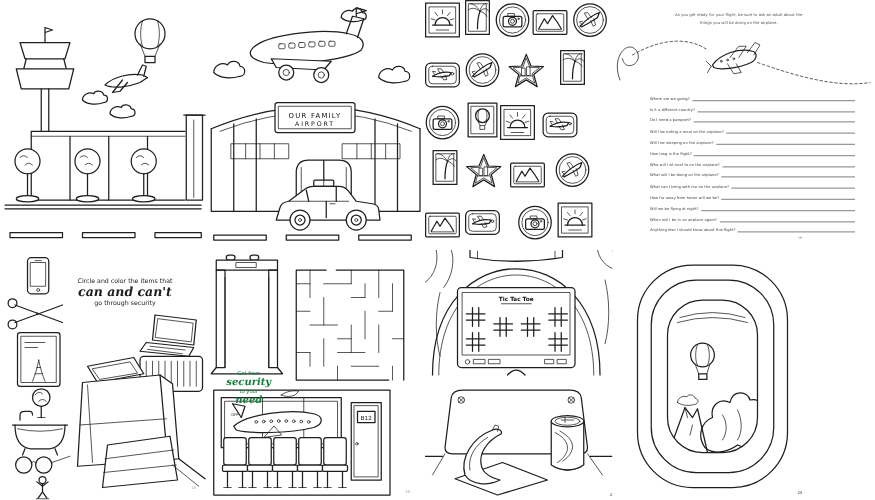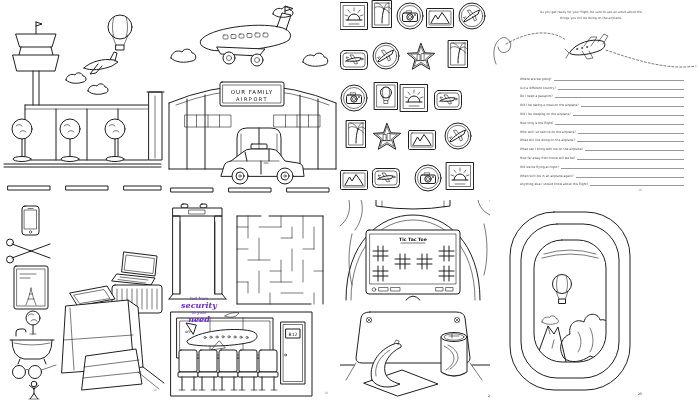--- a/index.html
+++ b/index.html
@@ -16,21 +16,21 @@
   
   .intro{position:absolute;left:18px;right:26px;top:10px;text-align:center;font-size:3.1px;line-height:1.9;color:#555;}
   .qlist{position:absolute;left:30px;right:16px;top:72px;}
   .qrow{display:flex;align-items:flex-end;height:8.8px;font-size:3px;color:#444;}
   .qrow .ql{flex:1;border-bottom:.5px solid #999;margin-left:2px;height:65%;}
   
   .sec-head{position:absolute;left:38px;top:22px;width:124px;text-align:center;color:#1c1c1c;}
   .sec-head .l1,.sec-head .l3{font-size:5px;line-height:1.4;}
   .sec-head .l2{font-size:10px;line-height:1.1;}
   
-  .maze-cap{position:absolute;left:3px;top:96px;width:62px;text-align:center;color:#6d28d9;}
+  .maze-cap{position:absolute;left:3px;top:96px;width:62px;text-align:center;color:#15803d;}
   .maze-cap .s{font-size:4.2px;line-height:1.3;}
   .maze-cap .b{font-size:8px;line-height:1.05;}
 </style>
 </head>
 <body>
 
 <div class="spread">
 
   <div class="panel">
     <svg viewBox="0 0 165 200" width="165" height="200">
@@ -370,20 +370,25 @@
         <polygon class="thin" points="74,95 104,89.5 110,98.5 80,103.5"></polygon>
         <polygon class="wf" points="66,106 128,100 138,107 143,167 134,168 132,168 62,173"></polygon>
         <path d="M128,100 L134,168"></path>
         <path class="thin" d="M70,108 L74,170 M64,140 L133,135"></path>
         <polygon class="wf" points="86,156 136,149 142,184 82,190"></polygon>
         <path class="thin" d="M84,167 L139,160 M83,178 L141,172"></path>
         <path d="M143,167 L164,183"></path>
           <path class="thin" d="M138,172 L159,189"></path>
       </g>
     </svg>
+    <div class="sec-head">
+      <div class="l1">Circle and color the items that</div>
+      <div class="l2 script">can and can't</div>
+      <div class="l3">go through security</div>
+    </div>
     <div class="pagenum" style="right:8px;bottom:8px">18</div>
   </div>
 
   <div class="panel">
     <svg viewBox="0 0 165 200" width="165" height="200">
       <g>
         <rect class="wf" x="16" y="4" width="7" height="4" rx="2"></rect>
           <rect class="wf" x="35" y="4" width="7" height="4" rx="2"></rect>
         <rect class="wf" x="8" y="8" width="49" height="8"></rect>
         <rect class="thin" x="24" y="10" width="16" height="4"></rect>

